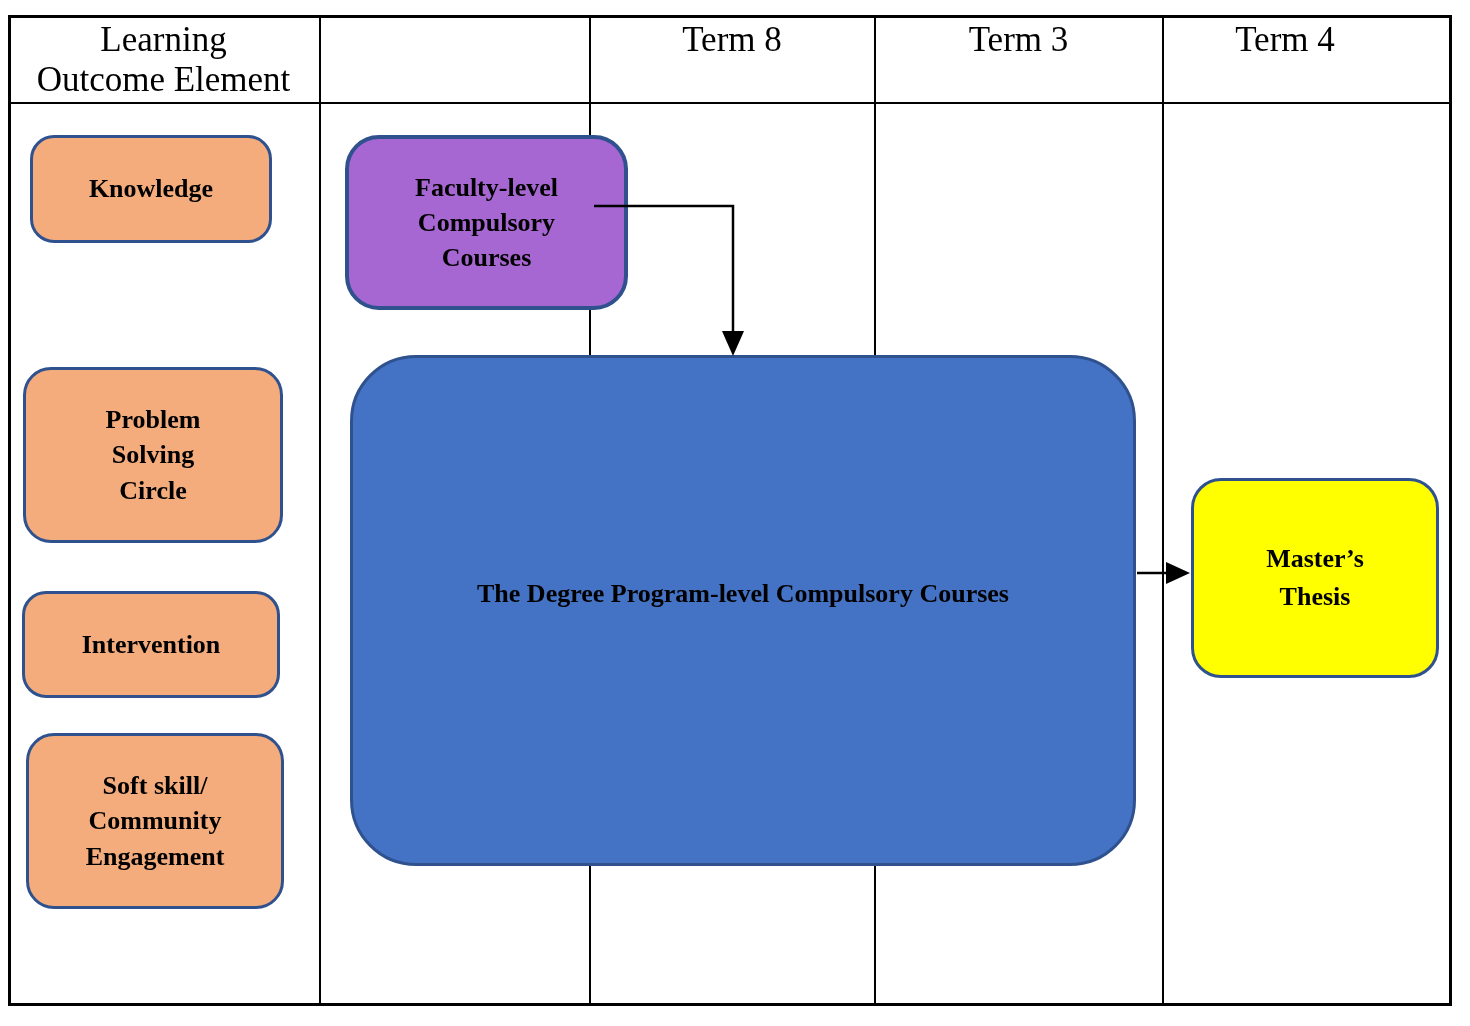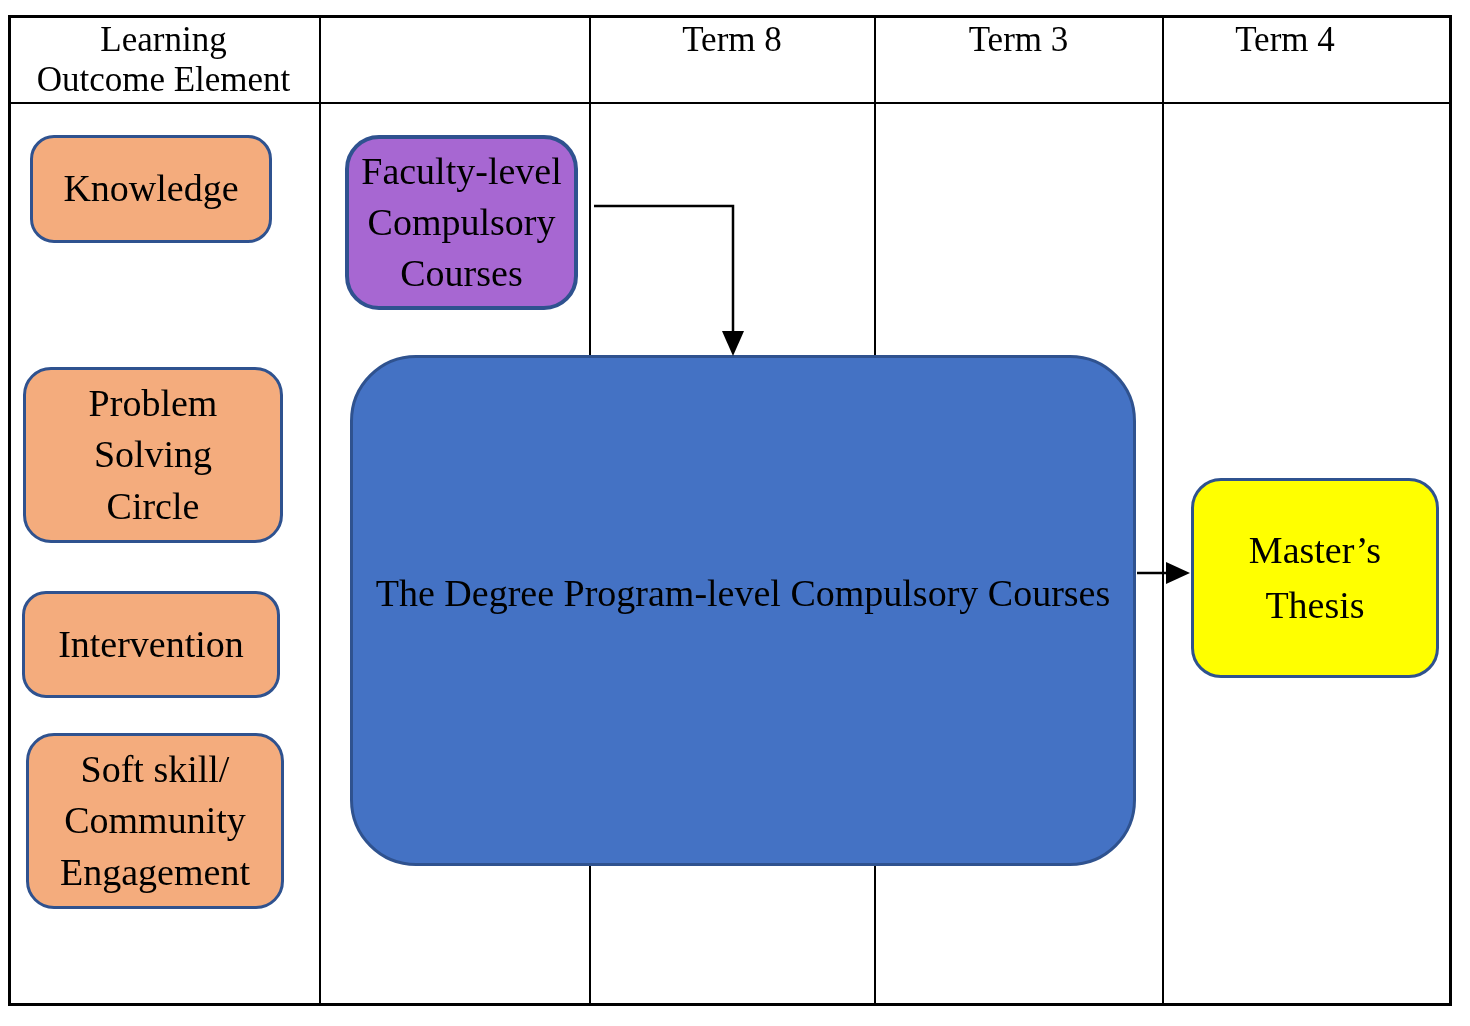--- a/index.html
+++ b/index.html
@@ -52,24 +52,25 @@
     z-index: 2;
   }
   
   .node {
     position: absolute;
     box-sizing: border-box;
     display: flex;
     align-items: center;
     justify-content: center;
     text-align: center;
-    font-size: 38px;
+    font-size: 26px;
     line-height: 1.35;
     white-space: pre-line;
     z-index: 3;
+    font-weight: bold;
   }
   .node.orange {
     background: var(--orange-fill, #F4AC7D);
     border: 3px solid var(--node-border, #2F528F);
     border-radius: 24px;
   }
   .node.purple {
     background: var(--purple-fill, #A767D2);
     border: 4px solid var(--node-border, #2F528F);
     border-radius: 34px;
@@ -116,21 +117,21 @@
 
   <div class="node orange" style="left:30px; top:135px; width:242px; height:108px">Knowledge</div>
   <div class="node orange" style="left:23px; top:367px; width:260px; height:176px; border-radius:28px">Problem
 Solving
 Circle</div>
   <div class="node orange" style="left:22px; top:591px; width:258px; height:107px">Intervention</div>
   <div class="node orange" style="left:26px; top:733px; width:258px; height:176px; border-radius:28px">Soft skill/
 Community
 Engagement</div>
 
-  <div class="node purple" style="left:345px; top:135px; width:233px; height:175px">Faculty-level
+  <div class="node purple" style="left:345px; top:135px; width:283px; height:175px">Faculty-level
 Compulsory
 Courses</div>
   <div class="node blue" style="left:350px; top:355px; width:786px; height:511px">The Degree Program-level Compulsory Courses</div>
   <div class="node yellow" style="left:1191px; top:478px; width:248px; height:200px">Master’s
 Thesis</div>
 
   <svg class="arrows" viewBox="0 0 1470 1026" xmlns="http://www.w3.org/2000/svg">
     <g>
       <path d="M 594 206 H 733 V 332" fill="none" stroke="#000" stroke-width="2.5"></path>
       <polygon points="722,331 744,331 733,356" fill="#000"></polygon>

